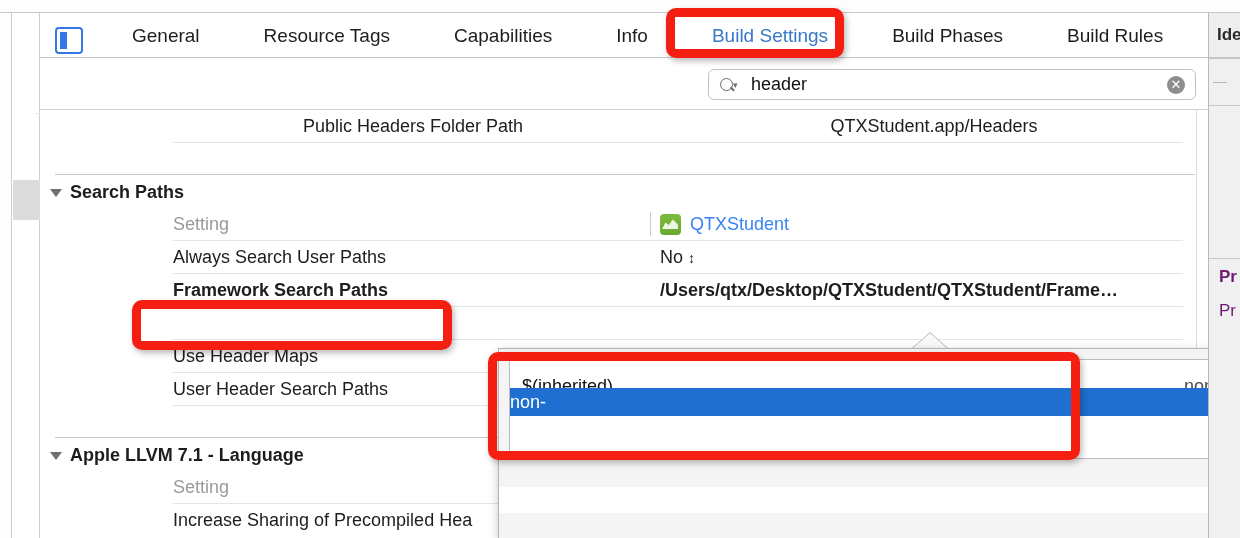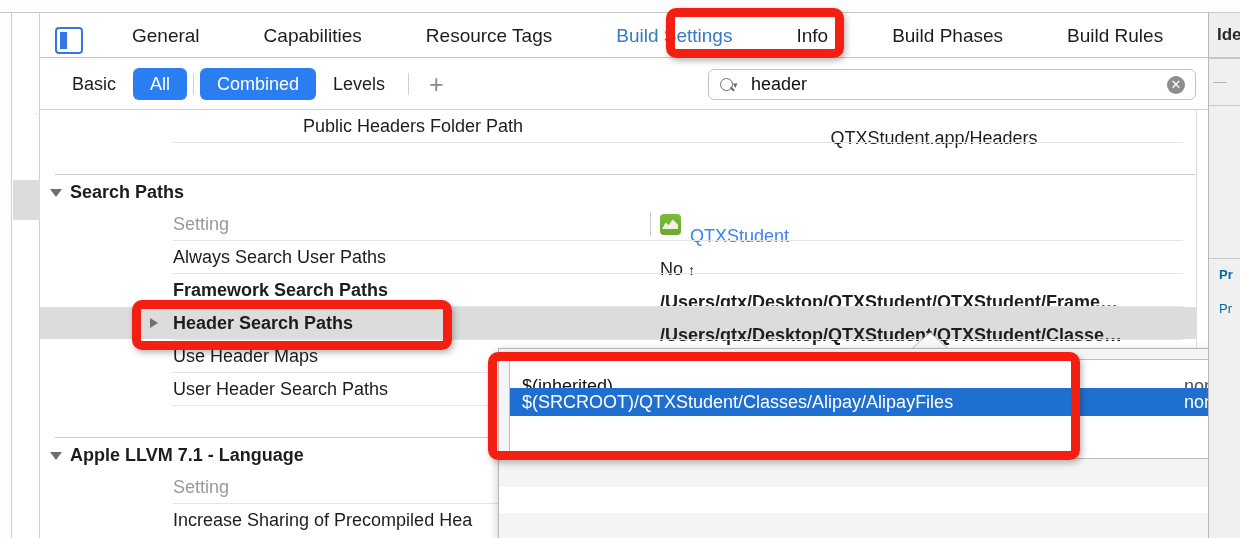--- a/index.html
+++ b/index.html
@@ -233,21 +233,20 @@
   .row .name.bold { font-weight: bold; }
   .row .val {
     position: absolute;
     left: 620px; top: 0;
     width: 548px;
     font-size: 18px;
     color: #1d1d1d;
     line-height: 32px;
     white-space: nowrap;
     overflow: hidden;
-    margin-top: 12px;
   }
   .row .val.bold { font-weight: bold; }
   .row .val.grey { color: #3b82f6; }
   .row.selected { background: #dcdcdc; }
   .rule {
     position: absolute;
     left: 15px;
     width: 1140px;
     height: 1px;
     background: #c9c9c9;
@@ -390,22 +389,22 @@
   }
   .insp-row {
     position: absolute;
     left: 1209px;
     width: 31px;
     height: 30px;
   }
   .insp-label {
     position: absolute;
     left: 10px; top: 5px;
-    font-size: 13px;
-    color: #0369a1;
+    font-size: 17px;
+    color: #701a75;
     white-space: nowrap;
   }
   .insp-label.b { font-weight: bold; }
   .insp-dash {
     position: absolute;
     left: 1213px; top: 82px;
     width: 14px; height: 1px;
     background: #b5b5b5;
   }
   .insp-rule {
@@ -444,39 +443,30 @@
   <div class="left-gutter"></div>
   <div class="left-gutter2">
     <div class="gutter-tick"></div>
   </div>
   <div class="gutter-sel"></div>
 
   <div class="tabbar">
     <div class="nav-toggle"></div>
     <div class="tabs">
       <div class="tab">General</div>
+      <div class="tab">Resource Tags</div>
       <div class="tab">Capabilities</div>
-      <div class="tab">Resource Tags</div>
+      <div class="tab">Info</div>
       <div class="tab active">Build Settings</div>
-      <div class="tab">Info</div>
       <div class="tab">Build Phases</div>
       <div class="tab">Build Rules</div>
     </div>
   </div>
 
   <div class="filterbar">
-    <div class="seg-group">
-      <div class="seg">Basic</div>
-      <div class="seg on">All</div>
-      <div class="seg-div"></div>
-      <div class="seg on">Combined</div>
-      <div class="seg">Levels</div>
-      <div class="seg-div"></div>
-      <div class="plus-btn">+</div>
-    </div>
 
     <div class="searchfield">
       <div class="search-ico">
         <span class="search-caret">▾</span>
       </div>
       <div class="search-val" placeholder="">header</div>
       <div class="clear-btn">✕</div>
     </div>
   </div>
 
@@ -509,25 +499,20 @@
       <div class="val"><span>No</span> <span class="stepper">↕</span></div>
     </div>
     <div class="cell-rule" style="top:163px;"></div>
 
     <div class="row" style="top:164px;">
       <div class="name bold">Framework Search Paths</div>
       <div class="val bold">/Users/qtx/Desktop/QTXStudent/QTXStudent/Frame…</div>
     </div>
     <div class="cell-rule" style="top:196px;"></div>
 
-    <div class="row selected" style="top:197px;">
-      <div class="disclose row-arrow"></div>
-      <div class="name bold">Header Search Paths</div>
-      <div class="val bold">/Users/qtx/Desktop/QTXStudent/QTXStudent/Classe…</div>
-    </div>
     <div class="cell-rule" style="top:229px;"></div>
 
     <div class="row" style="top:230px;">
       <div class="name">Use Header Maps</div>
       <div class="val"><span>Yes</span> <span class="stepper">↕</span></div>
     </div>
     <div class="cell-rule" style="top:262px;"></div>
 
     <div class="row" style="top:263px;">
       <div class="name">User Header Search Paths</div>
@@ -560,21 +545,20 @@
     <div class="pop-stripe a" style="top:112px;"></div>
     <div class="pop-stripe b" style="top:138px;"></div>
     <div class="pop-stripe a" style="top:164px;"></div>
 
     <div class="pop-list">
       <div class="pop-row" style="top:0px;margin-top:12px;">
         <span class="ptext">$(inherited)</span>
         <span class="ptag">non-</span>
       </div>
       <div class="pop-row sel" style="top:28px;">
-        <span class="ptext">$(SRCROOT)/QTXStudent/Classes/Alipay/AlipayFiles</span>
         <span class="ptag">non-</span>
       </div>
     </div>
   </div>
 
   <div class="inspector"></div>
   <div class="insp-head">
     <div class="insp-title">Ide</div>
   </div>
   <div class="insp-dash"></div>

